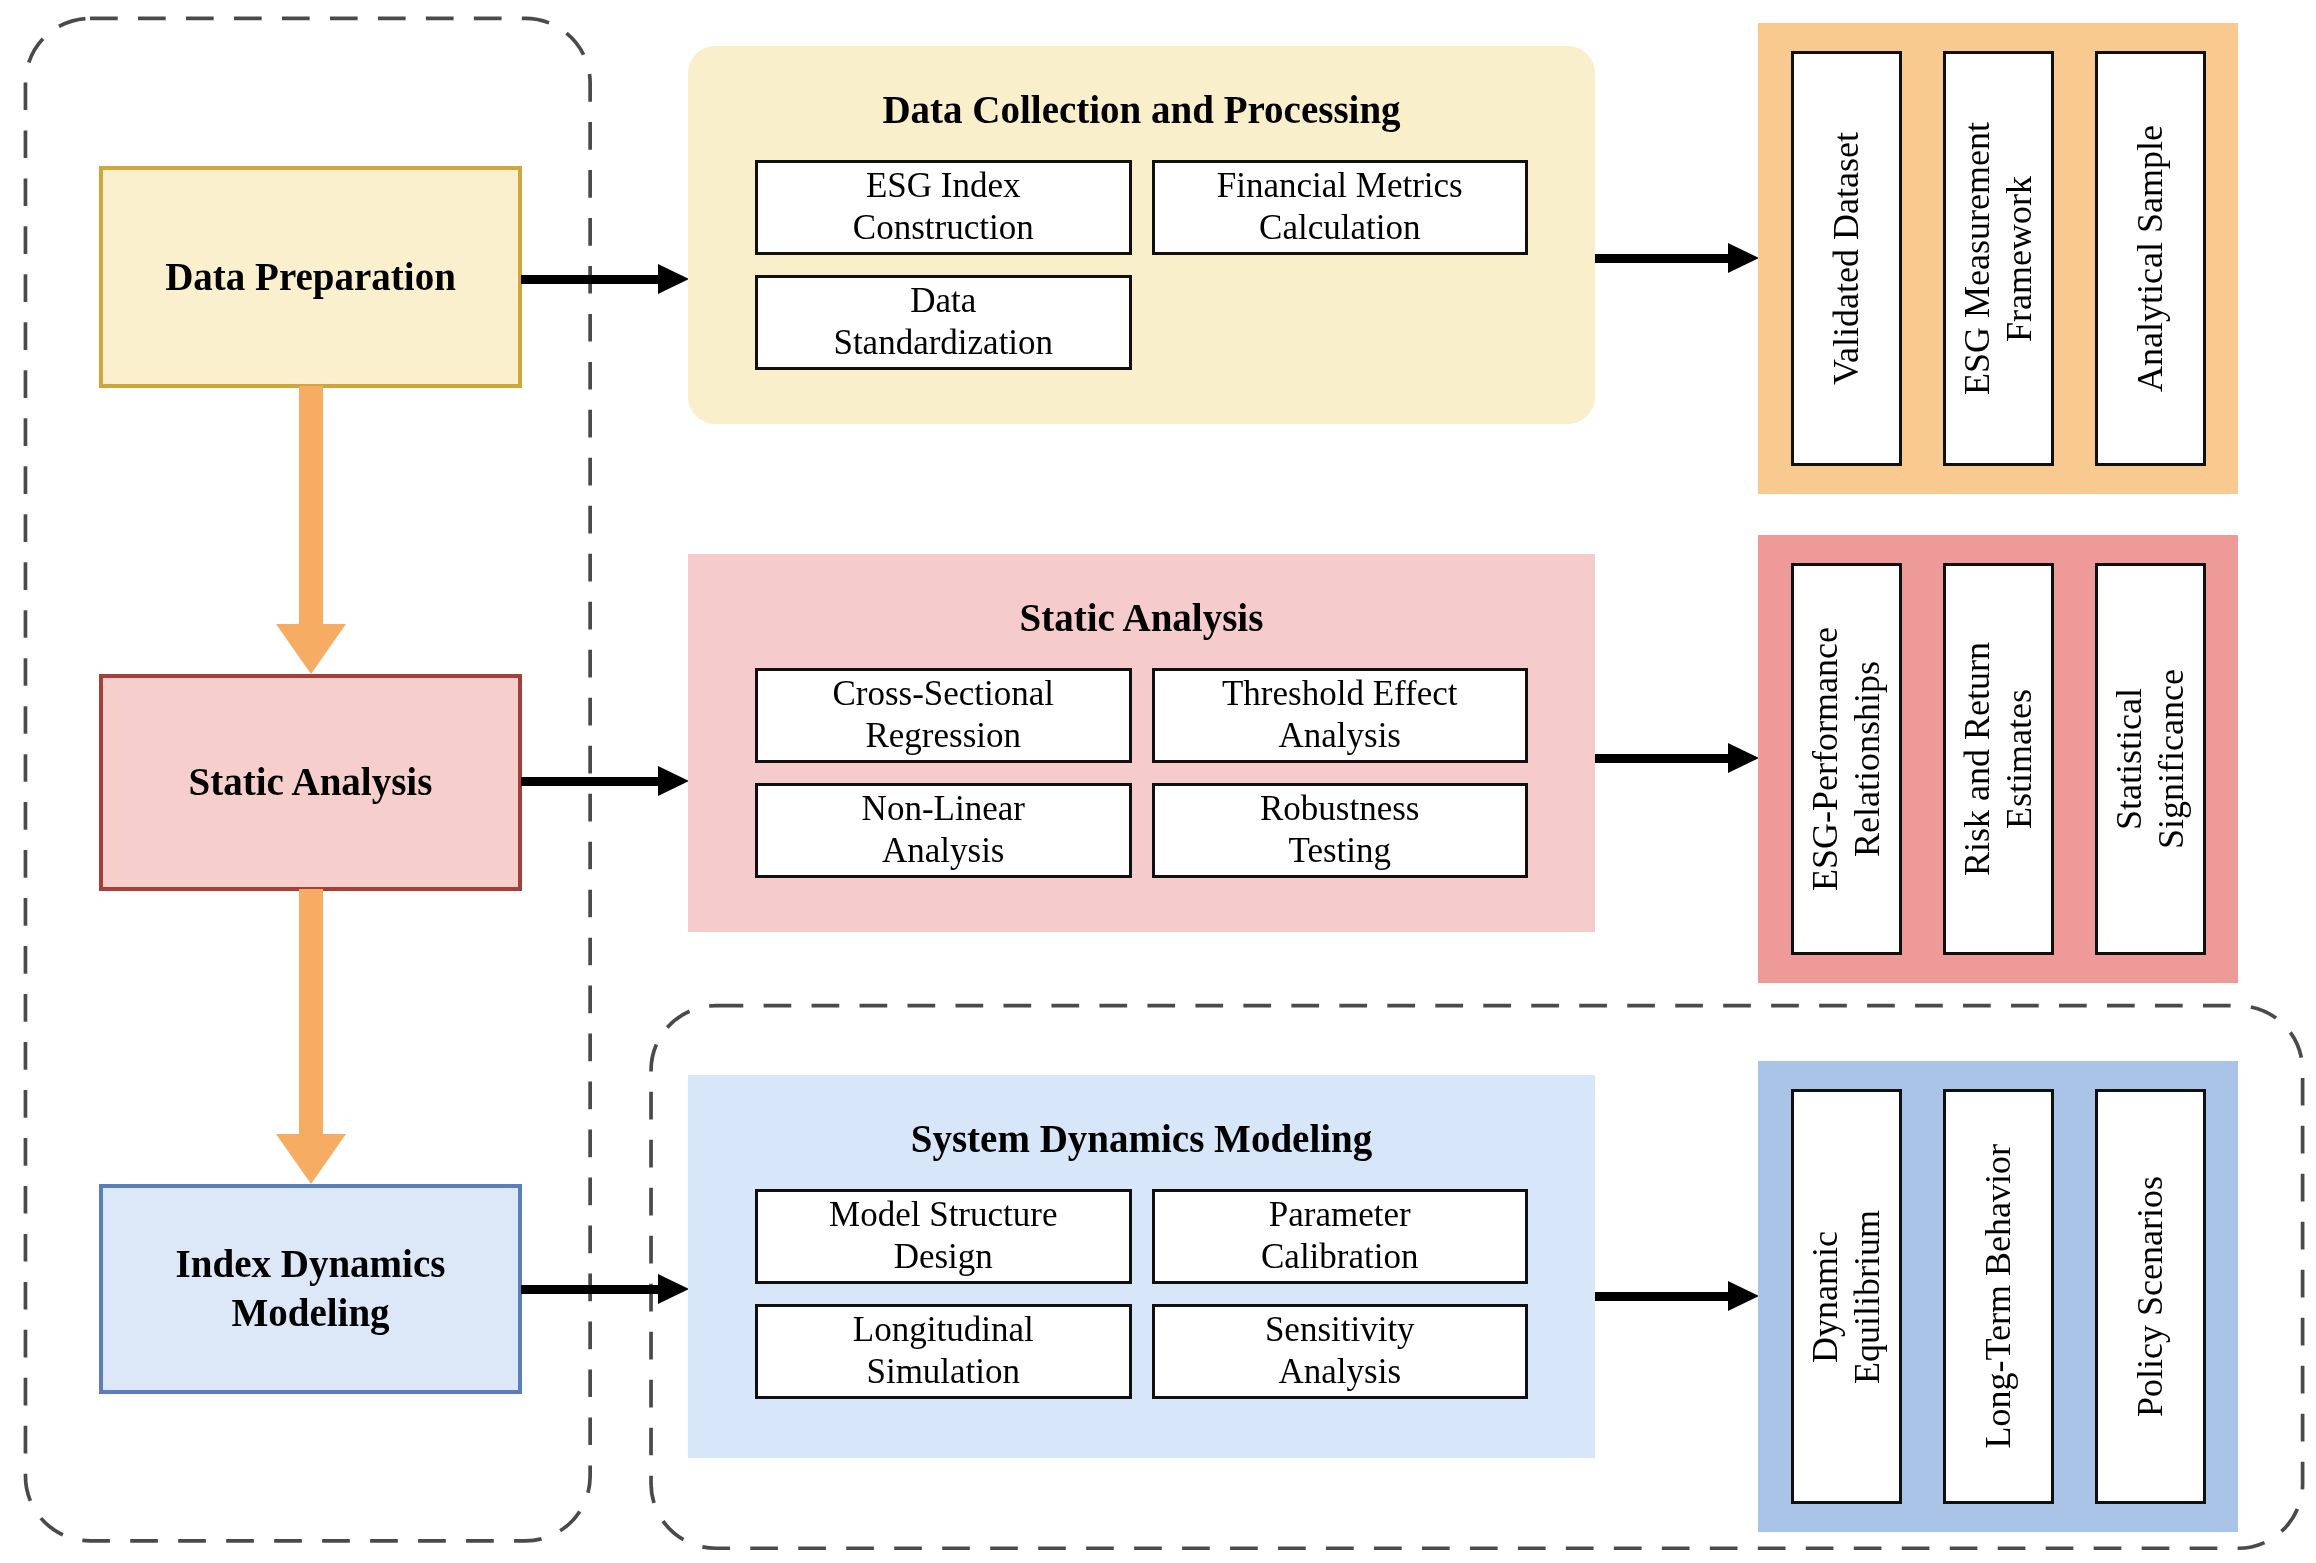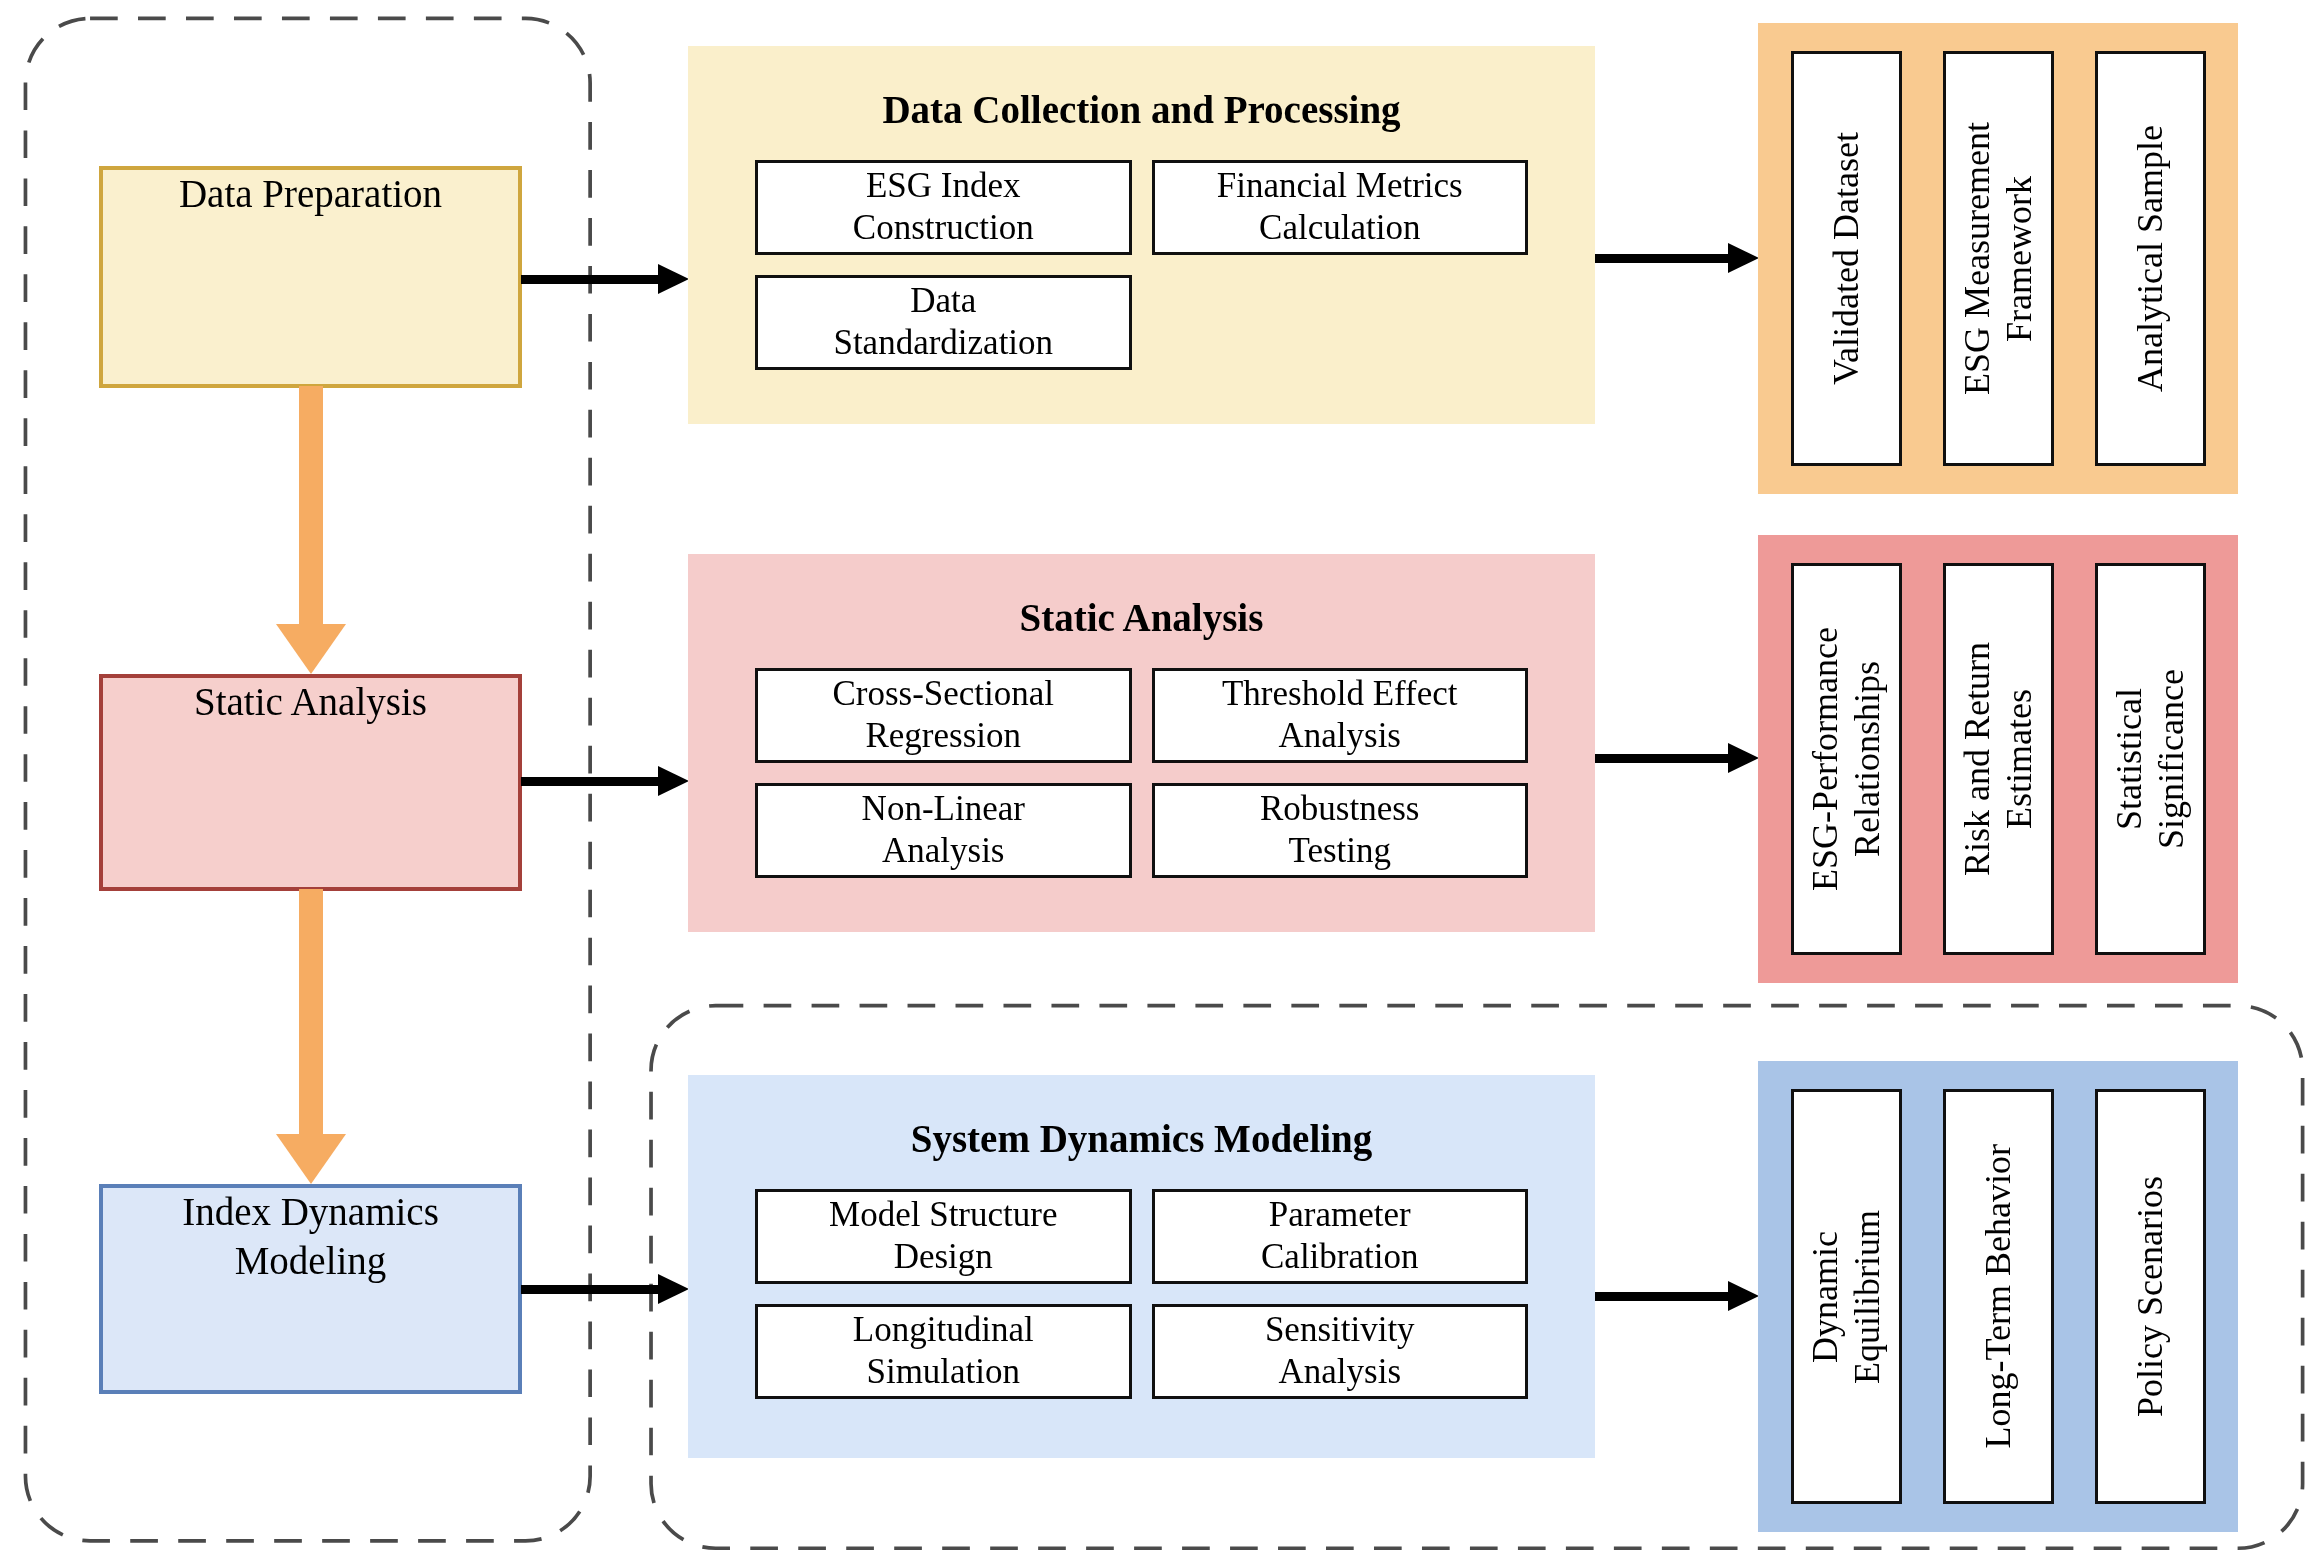--- a/index.html
+++ b/index.html
@@ -3,22 +3,22 @@
 <meta charset="utf-8">
 <style>
   html,body{margin:0;padding:0;background:#ffffff;}
   .canvas{
     position:relative;width:2317px;height:1563px;background:#ffffff;
     font-family:"Liberation Serif","DejaVu Serif",serif;color:#000;overflow:hidden;
   }
   .abs{position:absolute;}
   svg.overlay{position:absolute;left:0;top:0;width:2317px;height:1563px;}
   .stage{
-    box-sizing:border-box;border:4.6px solid #000;display:flex;align-items:flex-start;justify-content:center;
-    text-align:center;font-weight:normal;font-size:39px;line-height:1.25;white-space:pre-line;
+    box-sizing:border-box;border:4.6px solid #000;display:flex;align-items:center;justify-content:center;
+    text-align:center;font-weight:bold;font-size:39px;line-height:1.25;white-space:pre-line;
   }
   .panel{box-sizing:border-box;padding:0 67px;}
   .panel-title{margin:0;padding-top:41px;text-align:center;font-weight:bold;font-size:39px;line-height:1.2;}
   .item-grid{margin-top:26px;display:grid;grid-template-columns:1fr 1fr;gap:20px;}
   .item{
     box-sizing:border-box;background:#ffffff;border:3.7px solid #101010;min-height:94px;
     display:flex;align-items:center;justify-content:center;text-align:center;
     font-size:35px;line-height:1.22;white-space:pre-line;padding:1.8px 7.4px;
   }
   .outpanel{box-sizing:border-box;display:flex;justify-content:center;gap:41px;padding:28px 32px;}
@@ -68,21 +68,21 @@
   <div class="abs hshaft" style="left: 521px; top: 1285px; width: 137px; background: rgb(0, 0, 0);"></div>
   <div class="abs hhead" style="left: 658px; top: 1274px; border-left-color: rgb(0, 0, 0);"></div>
 
   <div class="abs hshaft" style="left: 1595px; top: 254px; width: 134px; background: rgb(0, 0, 0);"></div>
   <div class="abs hhead" style="left: 1728px; top: 243px; border-left-color: rgb(0, 0, 0);"></div>
   <div class="abs hshaft" style="left: 1595px; top: 754px; width: 134px; background: rgb(0, 0, 0);"></div>
   <div class="abs hhead" style="left: 1728px; top: 743px; border-left-color: rgb(0, 0, 0);"></div>
   <div class="abs hshaft" style="left: 1595px; top: 1292px; width: 134px; background: rgb(0, 0, 0);"></div>
   <div class="abs hhead" style="left: 1728px; top: 1281px; border-left-color: rgb(0, 0, 0);"></div>
 
-  <div class="abs panel" style="left: 688px; top: 46px; width: 907px; height: 378px; background: rgb(250, 239, 203);">
+  <div class="abs panel" style="left: 688px; top: 46px; width: 907px; height: 378px; background: rgb(250, 239, 203); border-radius: 27px;">
     <div class="panel-title">Data Collection and Processing</div>
     <div class="item-grid">
       <div class="item">ESG Index
 Construction</div>
       <div class="item">Financial Metrics
 Calculation</div>
       <div class="item">Data
 Standardization</div>
     </div>
   </div>

